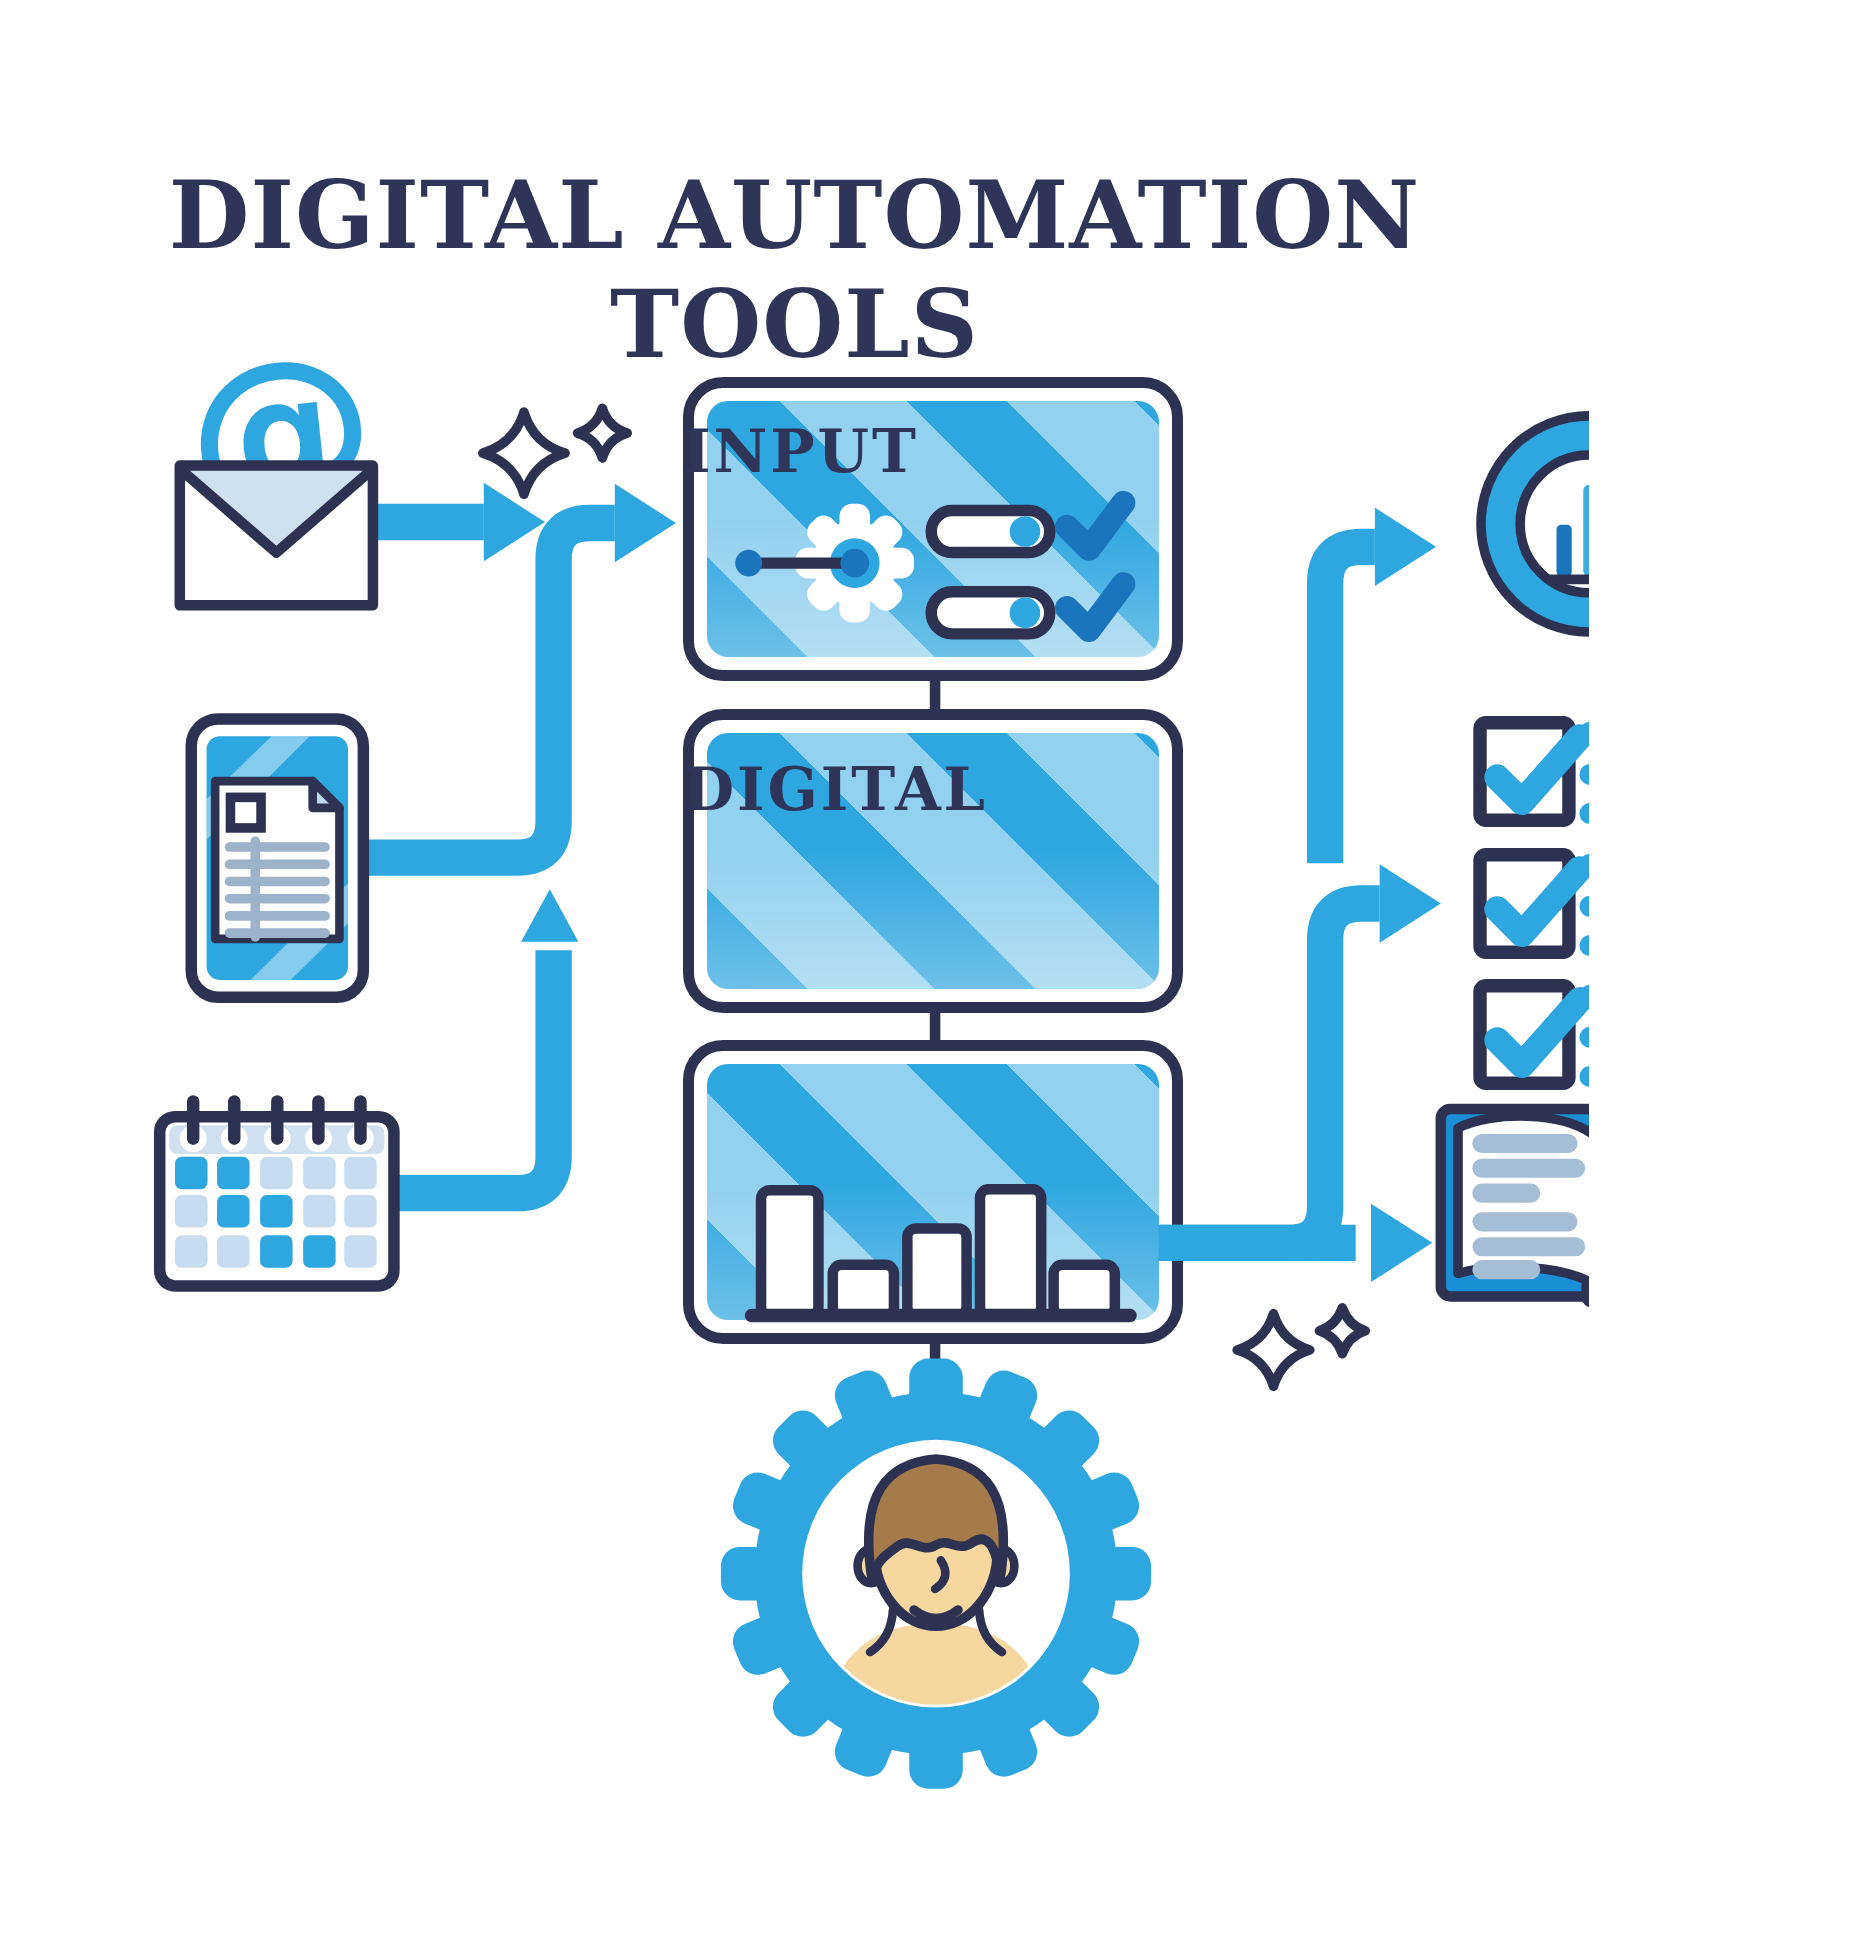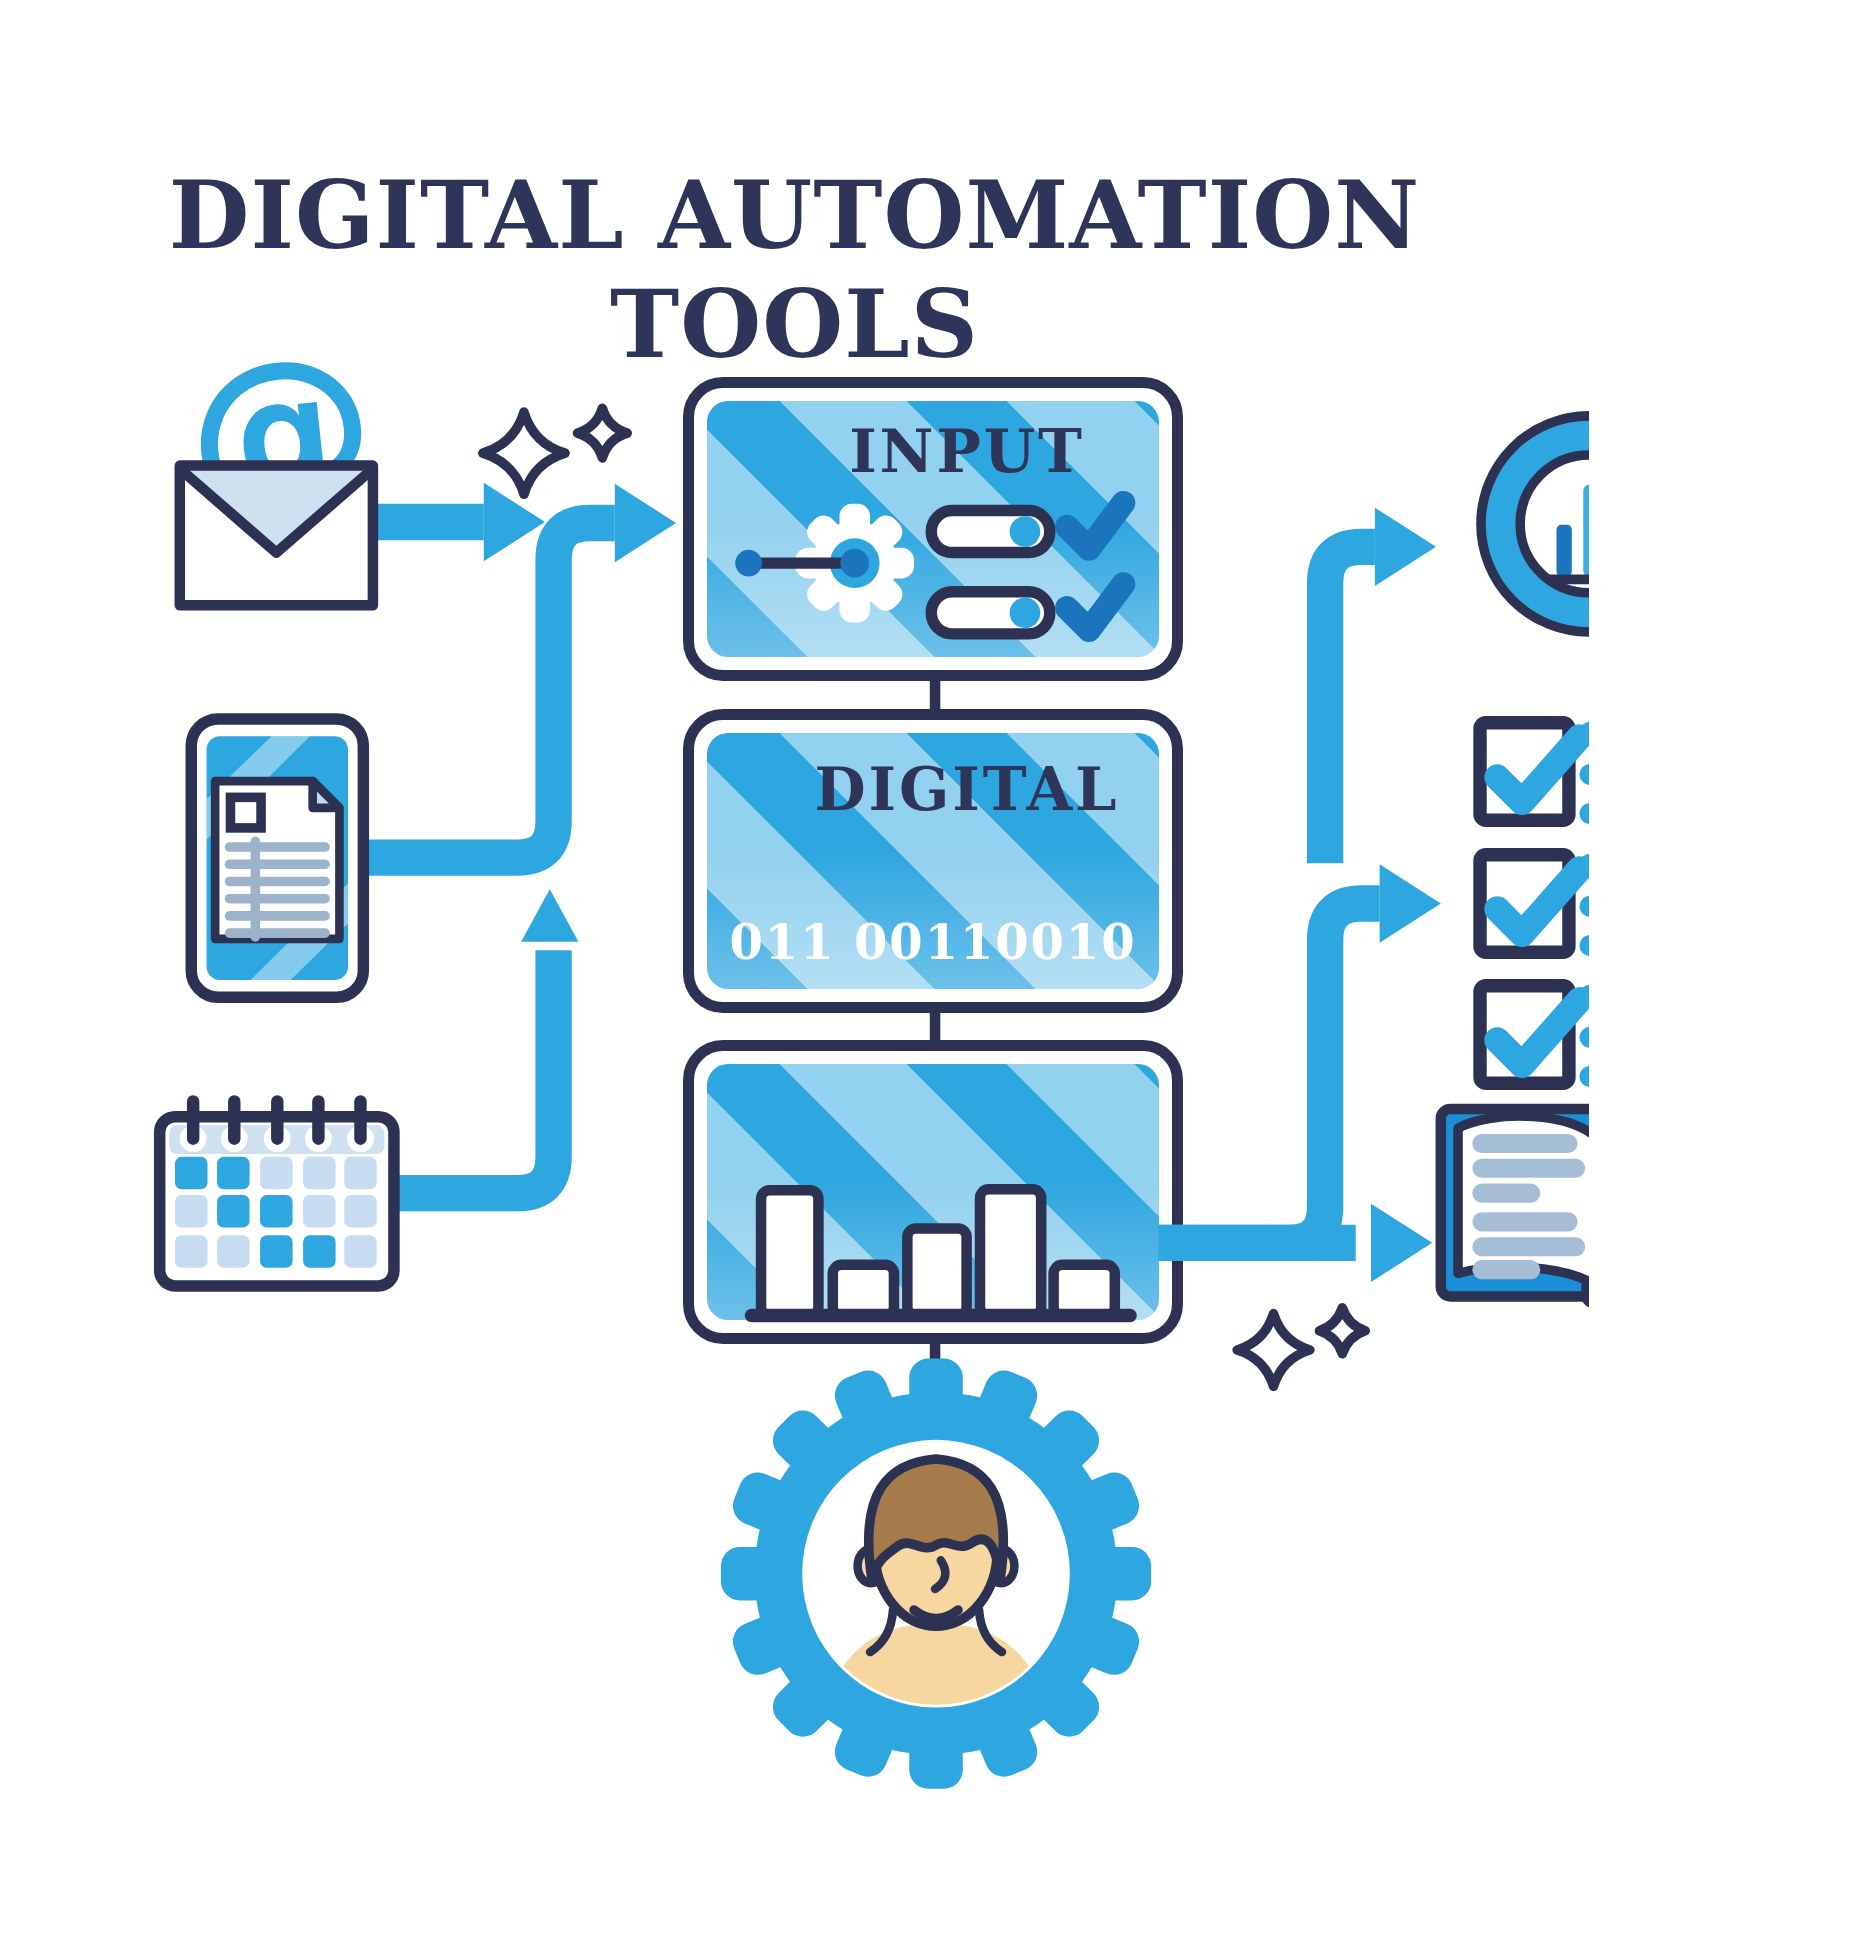--- a/index.html
+++ b/index.html
@@ -13,22 +13,22 @@
   .title{position:absolute;left:0;top:161px;width:100%;text-align:center;
          font-size:93px;font-weight:bold;letter-spacing:1px;color:var(--text);}
   .flow-box{position:absolute;left:683px;width:500px;height:304px;box-sizing:border-box;
             border:11.5px solid var(--navy);border-radius:40px;background:#fff;padding:13.4px;}
   .flow-box .panel{width:100%;height:100%;border-radius:21px;background-color:var(--blue);
     background-image:
       linear-gradient(to top, rgba(255,255,255,.30), rgba(255,255,255,0) 55%),
       repeating-linear-gradient(45deg, rgba(255,255,255,0) 0 71px, rgba(255,255,255,.48) 71px 161px);
     overflow:hidden;}
   .box-input{top:377px;} .box-process{top:709px;} .box-output{top:1040px;}
-  .box-label{position:absolute;left:683px;width:500px;text-align:center;
-             font-size:59px;font-weight:bold;letter-spacing:2.9px;color:var(--text);padding-left:34px;}
+  .box-label{position:absolute;left:683px;width:500px;
+             font-size:59px;font-weight:bold;letter-spacing:2.9px;color:var(--text);}
   .lbl-input{top:417px;} .lbl-process{top:755px;} .lbl-output{top:1092px;}
   .binary{position:absolute;left:683px;width:500px;text-align:center;color:#ffffff;
           font-size:48px;font-weight:bold;letter-spacing:1.9px;}
   .bin-1{top:843px;} .bin-2{top:914px;}
   .at-glyph{position:absolute;left:187px;top:336px;font-family:"DejaVu Sans",sans-serif;
             font-size:187px;font-weight:bold;color:var(--blue);transform:rotate(-6deg);line-height:1;}
   svg.overlay{position:absolute;left:0;top:0;}
 </style>
 </head>
 <body>
@@ -43,21 +43,20 @@
   <div class="flow-box box-process">
     <div class="panel"></div>
   </div>
   <div class="flow-box box-output">
     <div class="panel"></div>
   </div>
 
   <div class="box-label lbl-input">INPUT</div>
   <div class="box-label lbl-process">DIGITAL</div>
 
-  <div class="binary bin-2">011 00110010</div>
 
   <div class="at-glyph">@</div>
 
   <svg class="overlay" width="1873" height="1958" viewBox="0 0 1959 2048">
 
     <g stroke="#2d3252" stroke-width="11">
       <path d="M978 710 V744"></path>
       <path d="M978 1058 V1092"></path>
       <path d="M978 1404 V1502"></path>
     </g>

